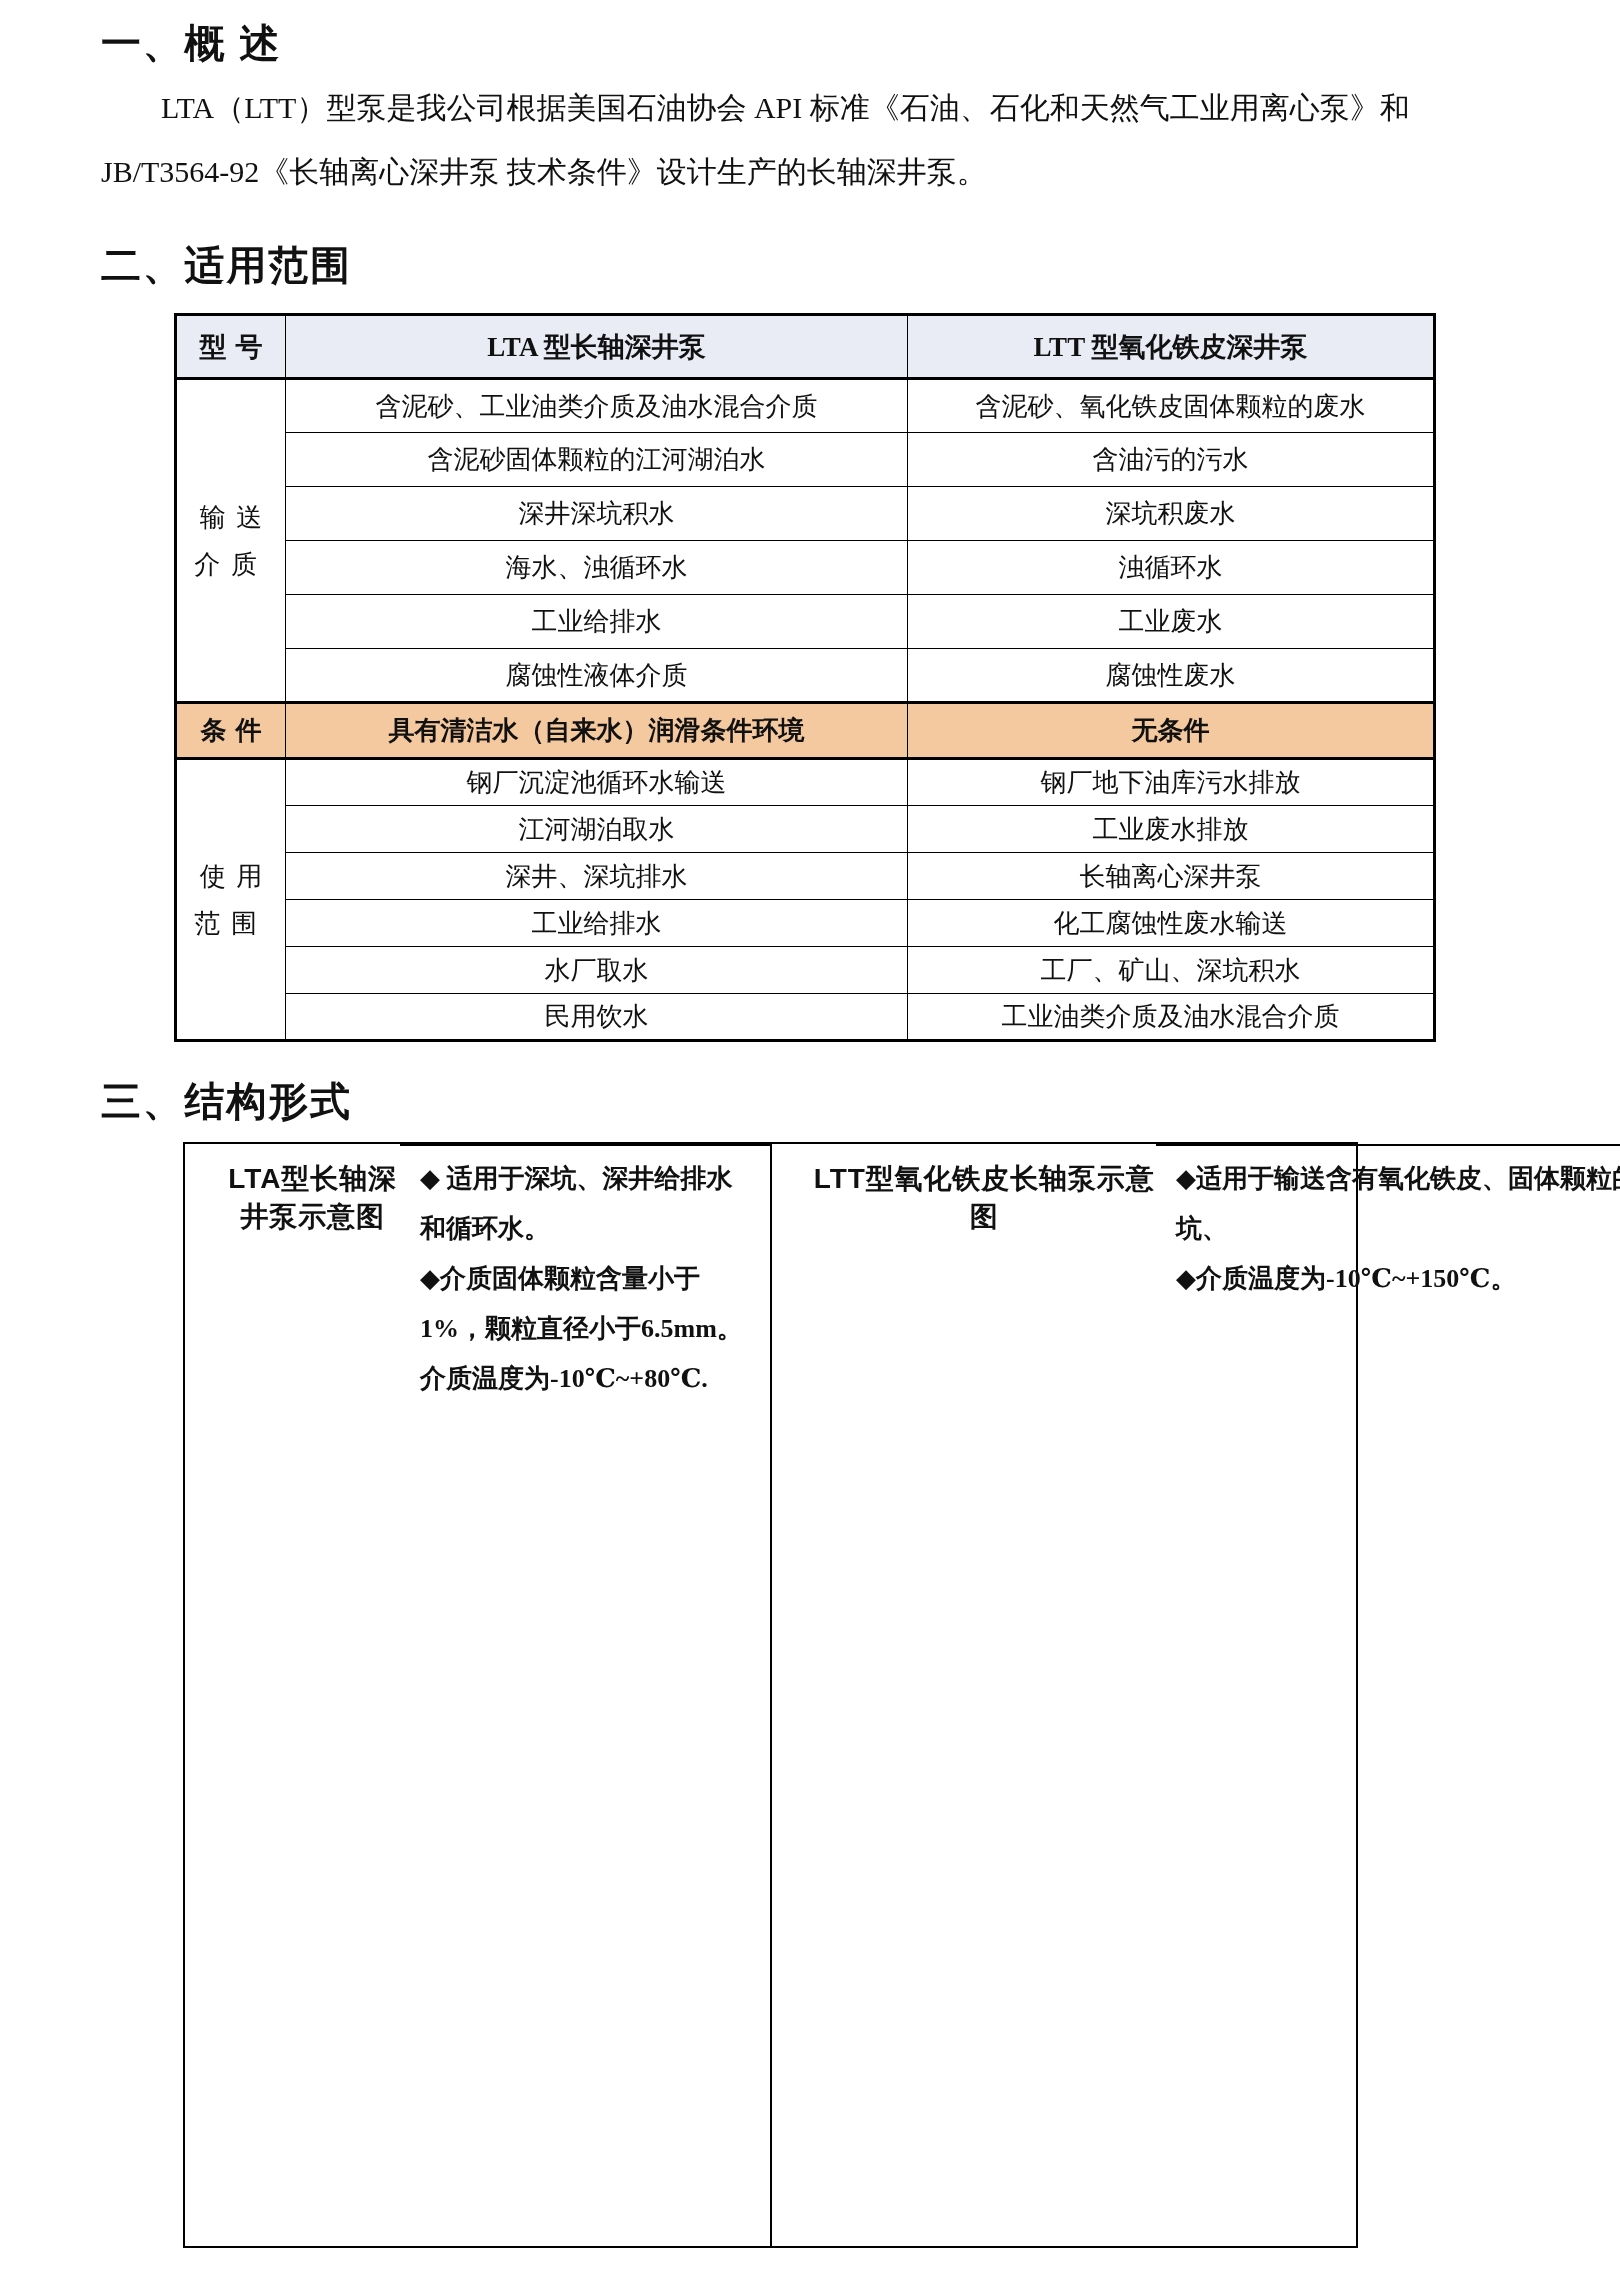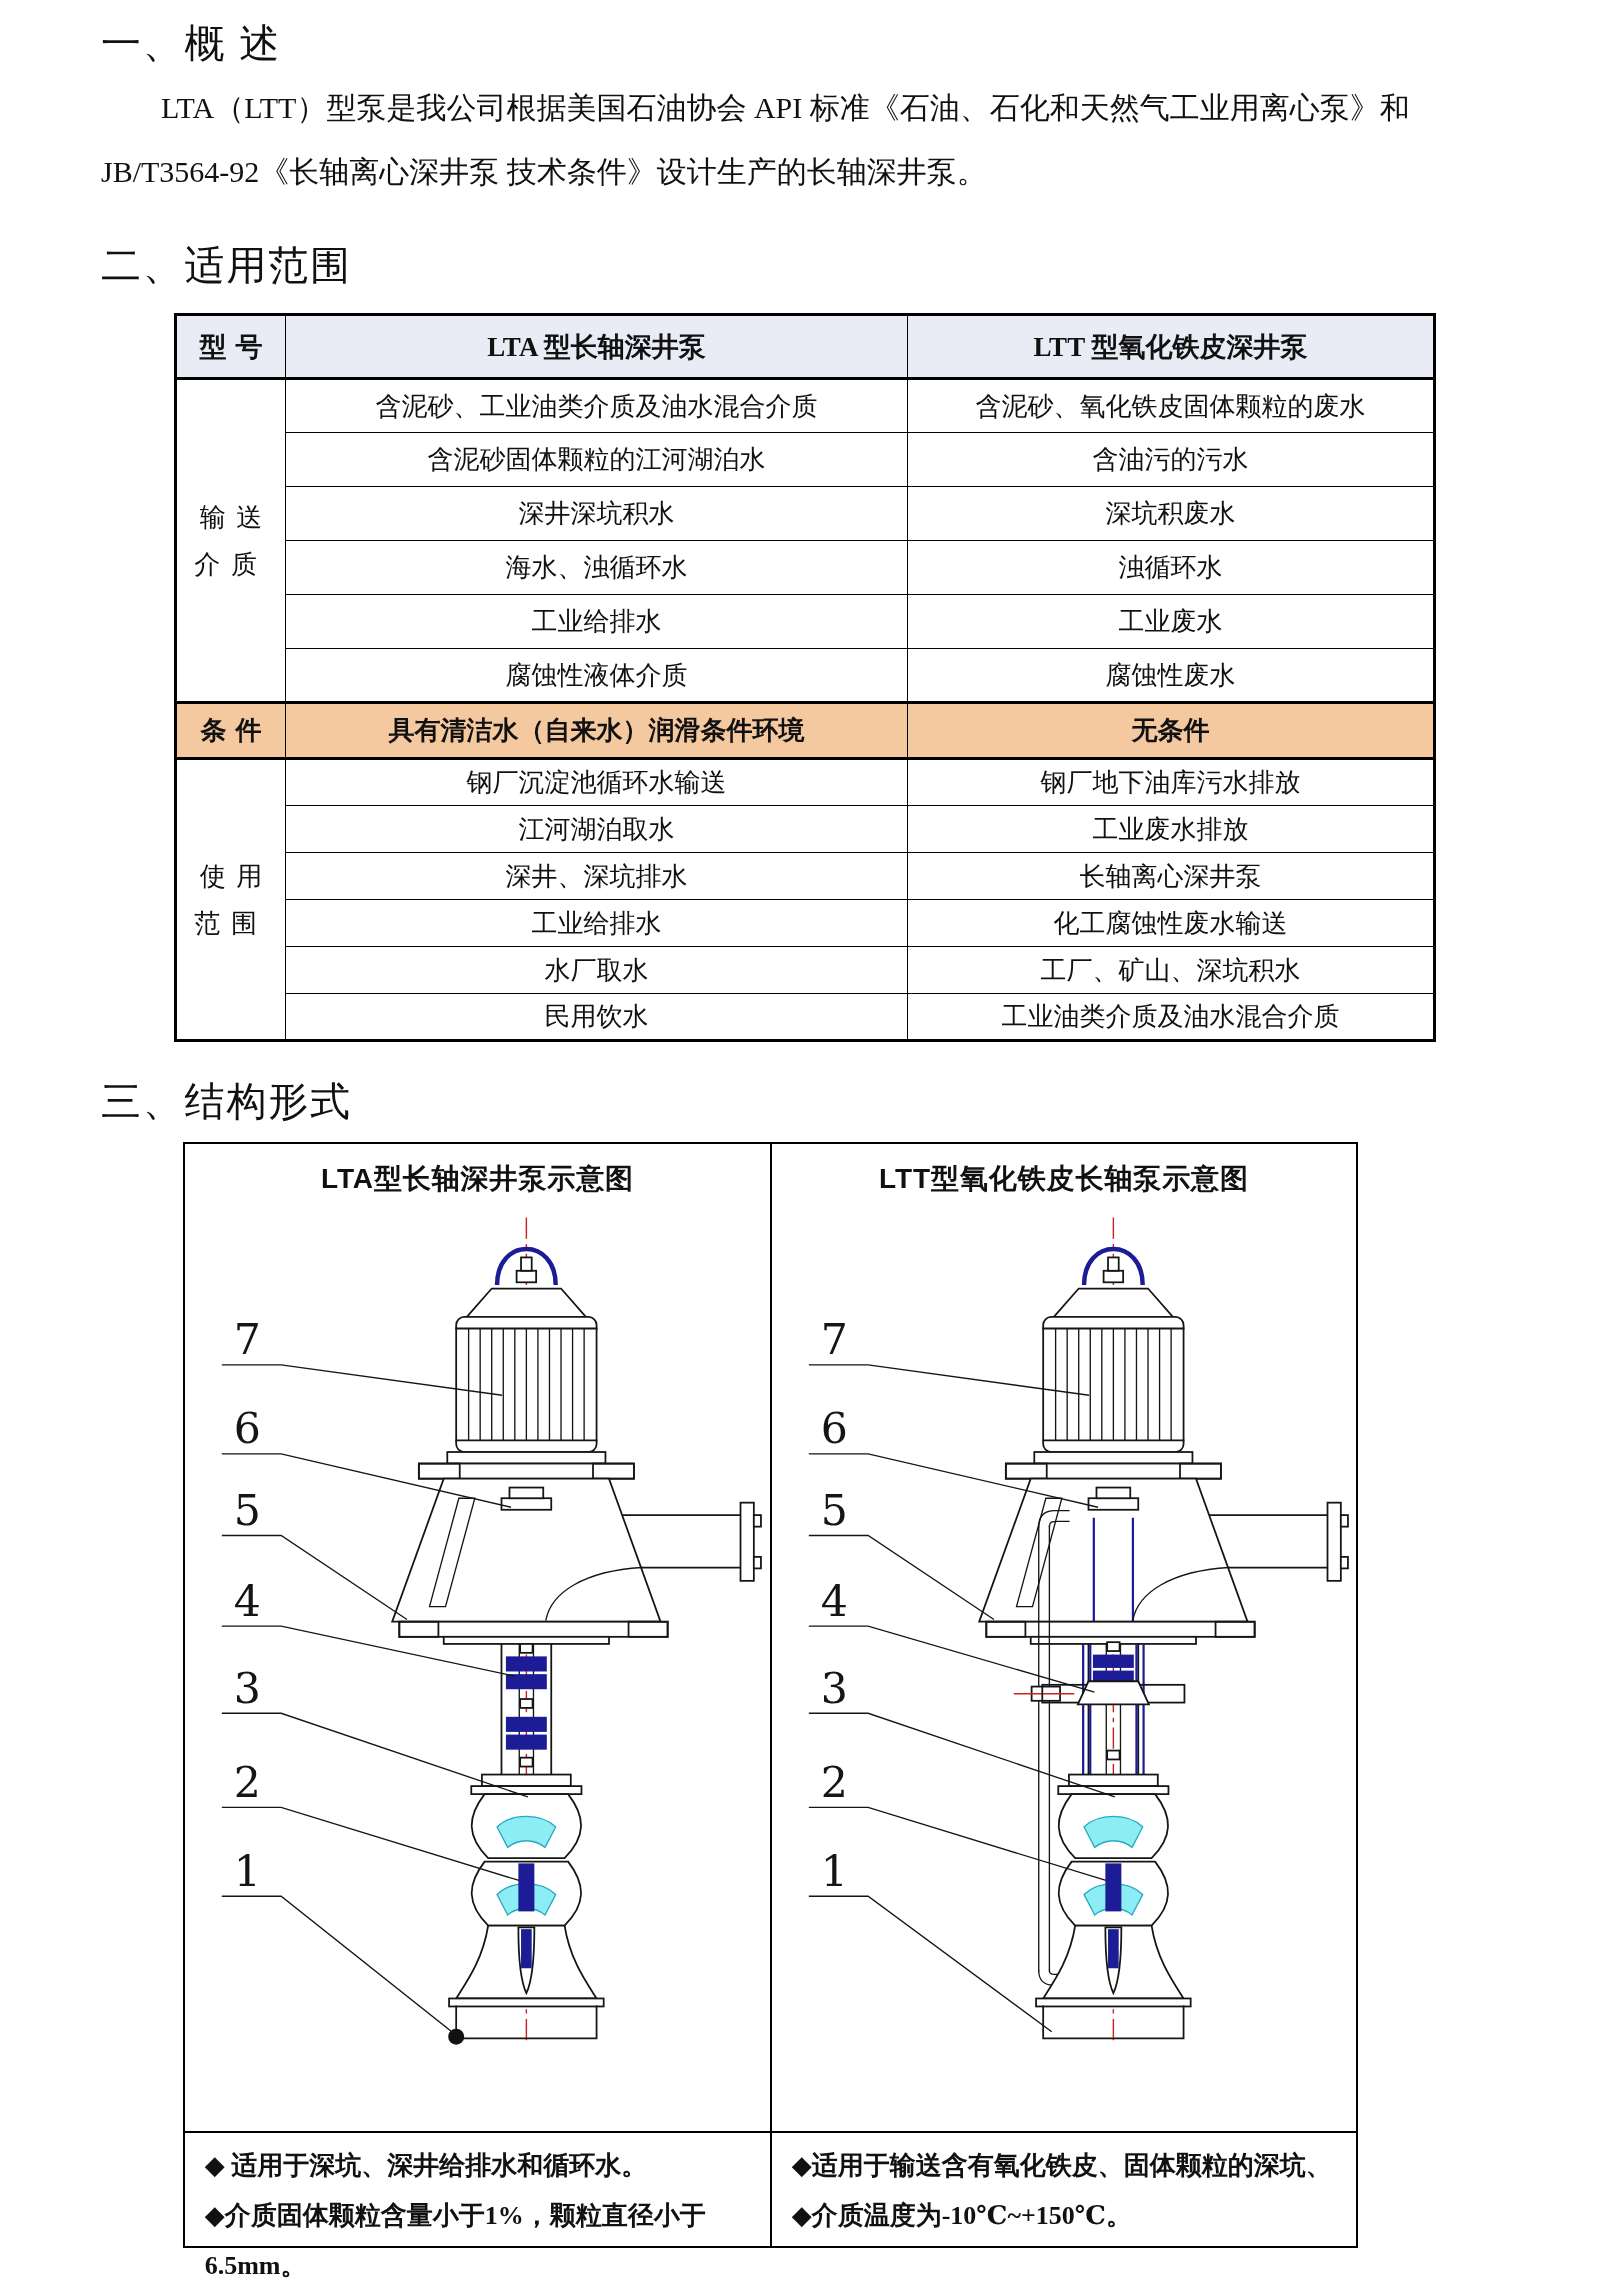--- a/index.html
+++ b/index.html
@@ -9,21 +9,21 @@
   *{box-sizing:border-box;}
   html,body{margin:0;padding:0;}
   body{
     width:1620px;height:2291px;background:#ffffff;color:#111;
     font-family:"Liberation Serif","DejaVu Serif",serif;
     overflow:hidden;
   }
   .content{padding:19.7px 0 0 101px;}
   .sec-title{
     font-family:"Liberation Sans","DejaVu Sans",sans-serif;
-    font-weight:400;font-size:40px;letter-spacing:1.8px;margin:0;line-height:1.15;
+    font-weight:700;font-size:40px;letter-spacing:1.8px;margin:0;line-height:1.15;
   }
   .overview-para{
     width:1433px;font-size:30px;line-height:64px;margin:10.7px 0 0 0;
     text-indent:2em;white-space:pre-line;
   }
   .sec-title.t2{margin-top:38px;}
   .sec-title.t3{margin-top:36px;}
 
   
   table.scope{
@@ -38,21 +38,21 @@
   tr.cond td{height:56px;background:var(--condition-bg);font-weight:700;border-top:3.6px solid #000;border-bottom:3.6px solid #000;}
   tr.use td{height:47px;}
   td.lab{white-space:pre-line;line-height:47px;letter-spacing:10.7px;text-indent:10.7px;}
   td.lab-s{letter-spacing:9px;text-indent:9px;font-weight:700;}
 
   
   .panel{
     width:1175px;height:1106px;margin:18px 0 0 82px;border:2.7px solid #000;
     display:flex;
   }
-  .panel-col{display:flex;flex-direction:column;}
+  .panel-col{display:flex;flex-direction:row;padding-left:40px;}
   .panel-col.left{width:587px;border-right:2.7px solid #000;}
   .panel-col.right{flex:1;}
   .diagram-title{
     text-align:center;font-family:"Liberation Sans","DejaVu Sans",sans-serif;
     font-weight:700;font-size:28px;margin-top:16px;height:45px;letter-spacing:0.9px;
   }
   .diagram-area{flex:1;display:flex;justify-content:center;align-items:flex-start;overflow:hidden;}
   .pump-svg{width:579px;height:853px;}
   .notes{
     height:115px;border-top:2.7px solid #000;padding:7.2px 12.5px 0 19.7px;

